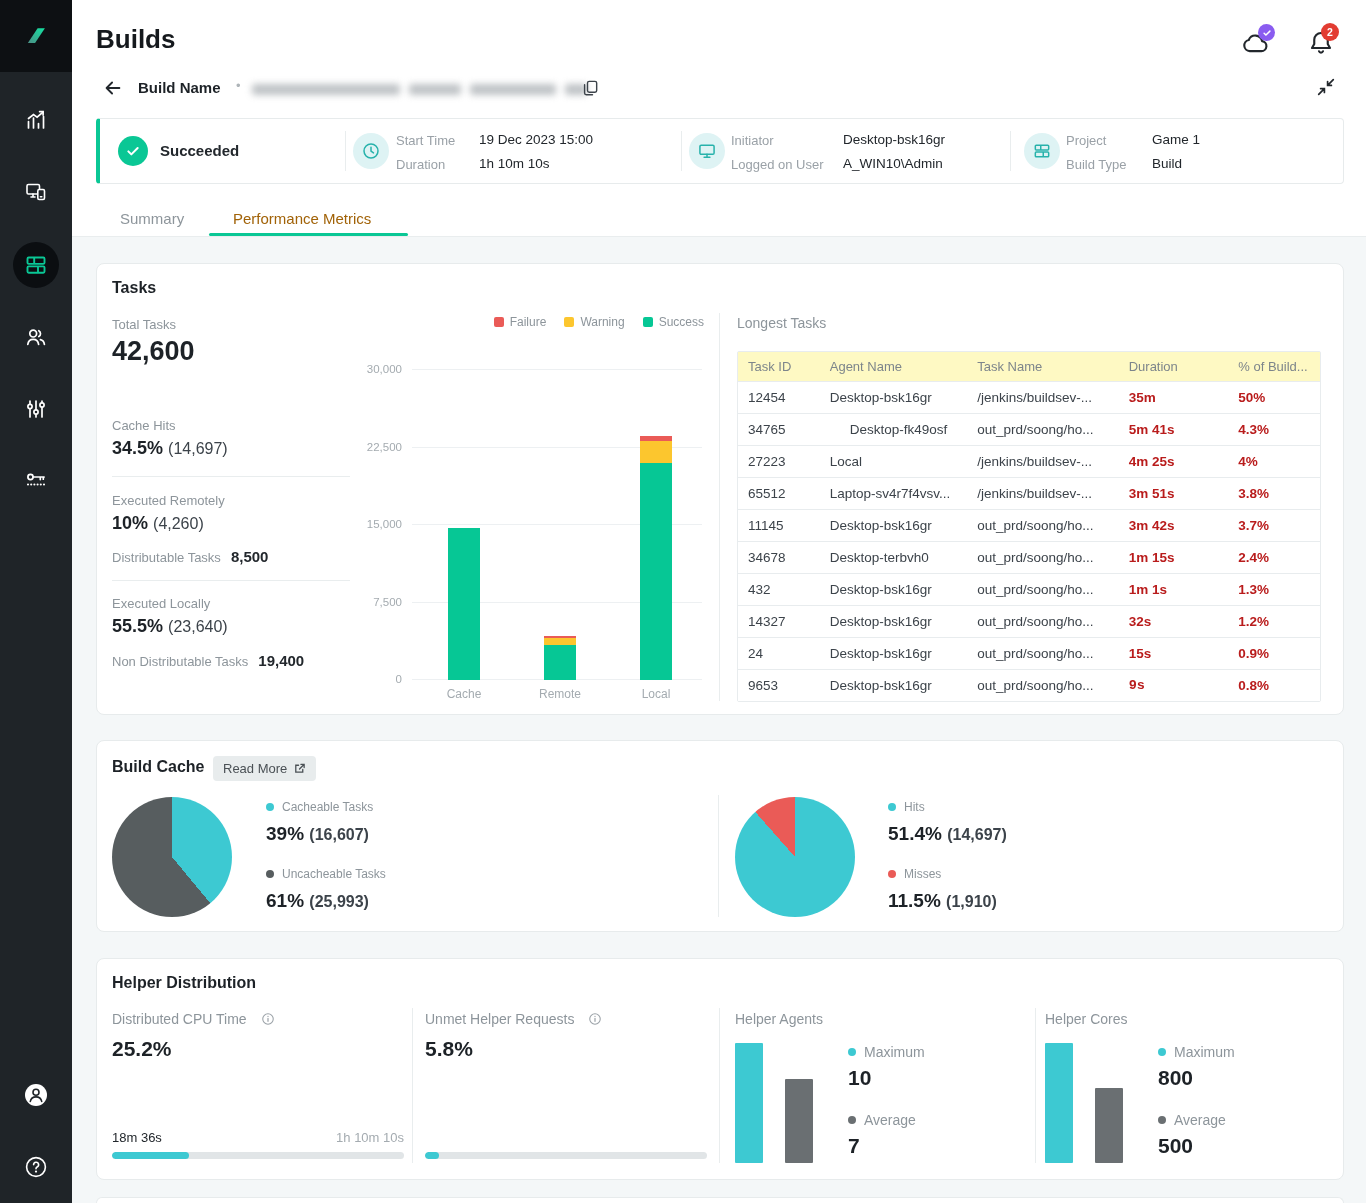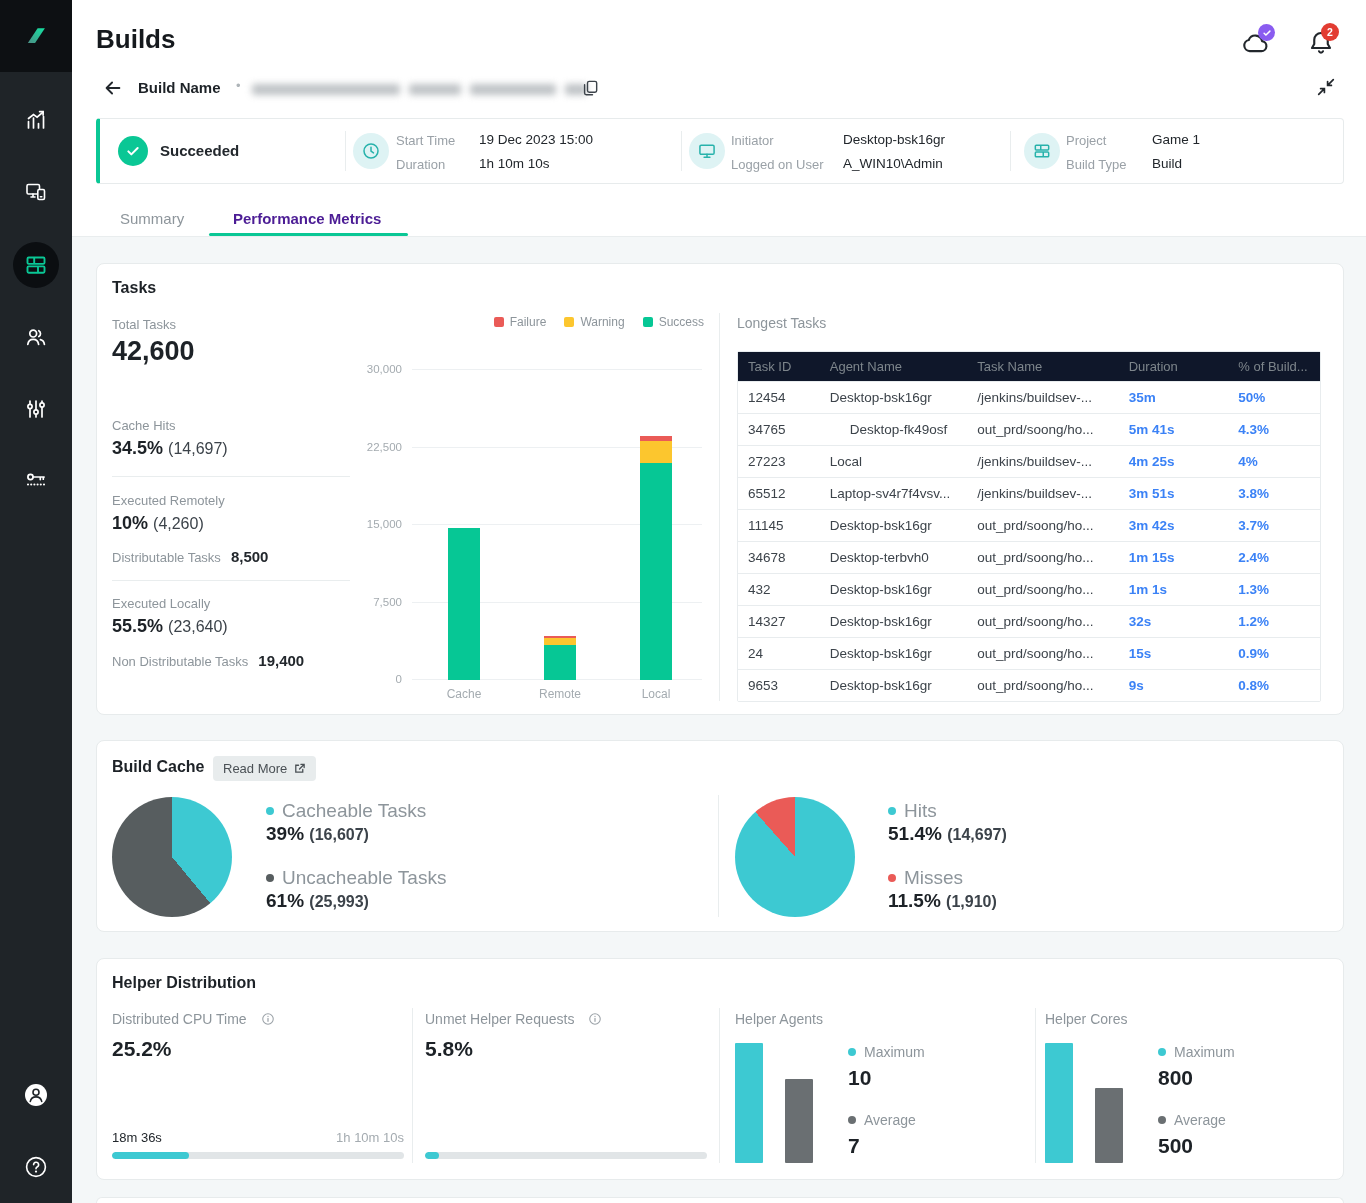--- a/index.html
+++ b/index.html
@@ -67,29 +67,29 @@
   #tasks-plot{position:absolute;left:76px;top:57px;width:290px;height:310px}
   .gridline{position:absolute;left:0;width:100%;height:1px;background:#edf0f2}
   .ytick{position:absolute;left:0;width:66px;text-align:right;font-size:11.5px;color:#a4abb0}
   .bar-seg{position:absolute;width:32px}
   .xlabel{position:absolute;width:80px;text-align:center;font-size:12px;color:#a4abb0;top:374px}
 
   
   #lt-title{position:absolute;left:737px;top:315px;font-size:14px;color:#8d959b}
   #lt-table{position:absolute;left:737px;top:351px;width:584px;border:1px solid #e8ecee;border-radius:2px;font-size:13.5px}
   .lt-row{display:flex;border-top:1px solid #e8ecee;height:32px;align-items:center;background:#fff;cursor:pointer}
-  .lt-head{display:flex;height:29px;align-items:center;background:#0f172a;color:#7d858b;font-size:13px;border-top:none}
+  .lt-head{display:flex;height:29px;align-items:center;background:#fef9c3;color:#7d858b;font-size:13px;border-top:none}
   .lt-cell{padding-left:10px;overflow:hidden;white-space:nowrap;color:#3c434a}
-  .lt-cell.bold{font-weight:700;color:#3b82f6}
+  .lt-cell.bold{font-weight:700;color:#b91c1c}
 
   
   #read-more{position:absolute;left:213px;top:756px;height:25px;background:#e8eced;border-radius:4px;display:flex;align-items:center;gap:6px;padding:0 10px;font-size:13px;color:#4a5055;cursor:pointer}
   .pie{position:absolute;width:120px;height:120px;border-radius:50%}
   .dot{width:8px;height:8px;border-radius:50%;display:inline-block;margin-right:8px}
-  .pleg-label{position:absolute;font-size:19px;color:#8d959b;display:flex;align-items:center}
+  .pleg-label{position:absolute;font-size:12px;color:#8d959b;display:flex;align-items:center}
   .pleg-val{position:absolute;font-size:19px;color:#1d2227}
   .pleg-val b{font-weight:700}
   .pleg-val span{font-size:16px;color:#3c434a;font-weight:700}
 
   
   .helper-label{position:absolute;font-size:14px;color:#8d959b;display:flex;align-items:center;gap:14px}
   .helper-big{position:absolute;font-size:21px;font-weight:700;color:#1d2227}
   .prog-track{position:absolute;height:7px;border-radius:4px;background:#e1e5e7;overflow:hidden}
   .prog-fill{height:100%;border-radius:4px;background:#3dc9d2}
   .prog-left{position:absolute;font-size:13px;color:#22272c}
@@ -266,21 +266,21 @@
         <rect x="4" y="13.2" width="16" height="5.8" rx="1.1"></rect>
         <path d="M13.5 13.2V19"></path>
       </svg>
   </div>
   <div class="sb-label" style="left:1066px;top:132px">Project</div>
   <div class="sb-value" style="left:1152px;top:131px">Game 1</div>
   <div class="sb-label" style="left:1066px;top:156px">Build Type</div>
   <div class="sb-value" style="left:1152px;top:155px">Build</div>
 
   <div class="tab" style="left:120px;color:#8d959b;font-weight:500">Summary</div>
-  <div class="tab" style="left:233px;color:#4c1d95;font-weight:700">Performance Metrics</div>
+  <div class="tab" style="left:233px;color:#a16207;font-weight:400">Performance Metrics</div>
   <div id="tab-underline"></div>
   <div id="tabs-border"></div>
 
   <div id="content-bg"></div>
 
   <div class="card" style="left:96px;top:263px;width:1248px;height:452px"></div>
   <div class="card-title" style="left:112px;top:279px">Tasks</div>
 
   <div class="stat-label" style="left:112px;top:317px">Total Tasks</div>
   <div class="stat-big" style="left:112px;top:336px">42,600</div>
@@ -423,21 +423,21 @@
         <div class="lt-cell" style="width: 82px;">24</div>
         <div class="lt-cell" style="width: 148px;">Desktop-bsk16gr</div>
         <div class="lt-cell" style="width: 152px;">out_prd/soong/ho...</div>
         <div class="lt-cell bold" style="width: 110px;">15s</div>
         <div class="lt-cell bold" style="width: 92px;">0.9%</div>
       </div>
       <div class="lt-row">
         <div class="lt-cell" style="width: 82px;">9653</div>
         <div class="lt-cell" style="width: 148px;">Desktop-bsk16gr</div>
         <div class="lt-cell" style="width: 152px;">out_prd/soong/ho...</div>
-        <div class="lt-cell bold" style="width: 110px;">9s</div>
+        <div class="lt-cell bold" style="width: 110px; font-family: Liberation Mono, monospace;">9s</div>
         <div class="lt-cell bold" style="width: 92px;">0.8%</div>
       </div>
     </div>
 
   <div class="card" style="left:96px;top:740px;width:1248px;height:192px"></div>
   <div class="card-title" style="left:112px;top:758px">Build Cache</div>
   <div id="read-more">
     <span>Read More</span>
     <svg width="13" height="13" viewBox="0 0 14 14" fill="none" stroke="currentColor" stroke-width="1.4" stroke-linecap="round">
       <path d="M6 3.5H3v7.5h7.5V8"></path>

